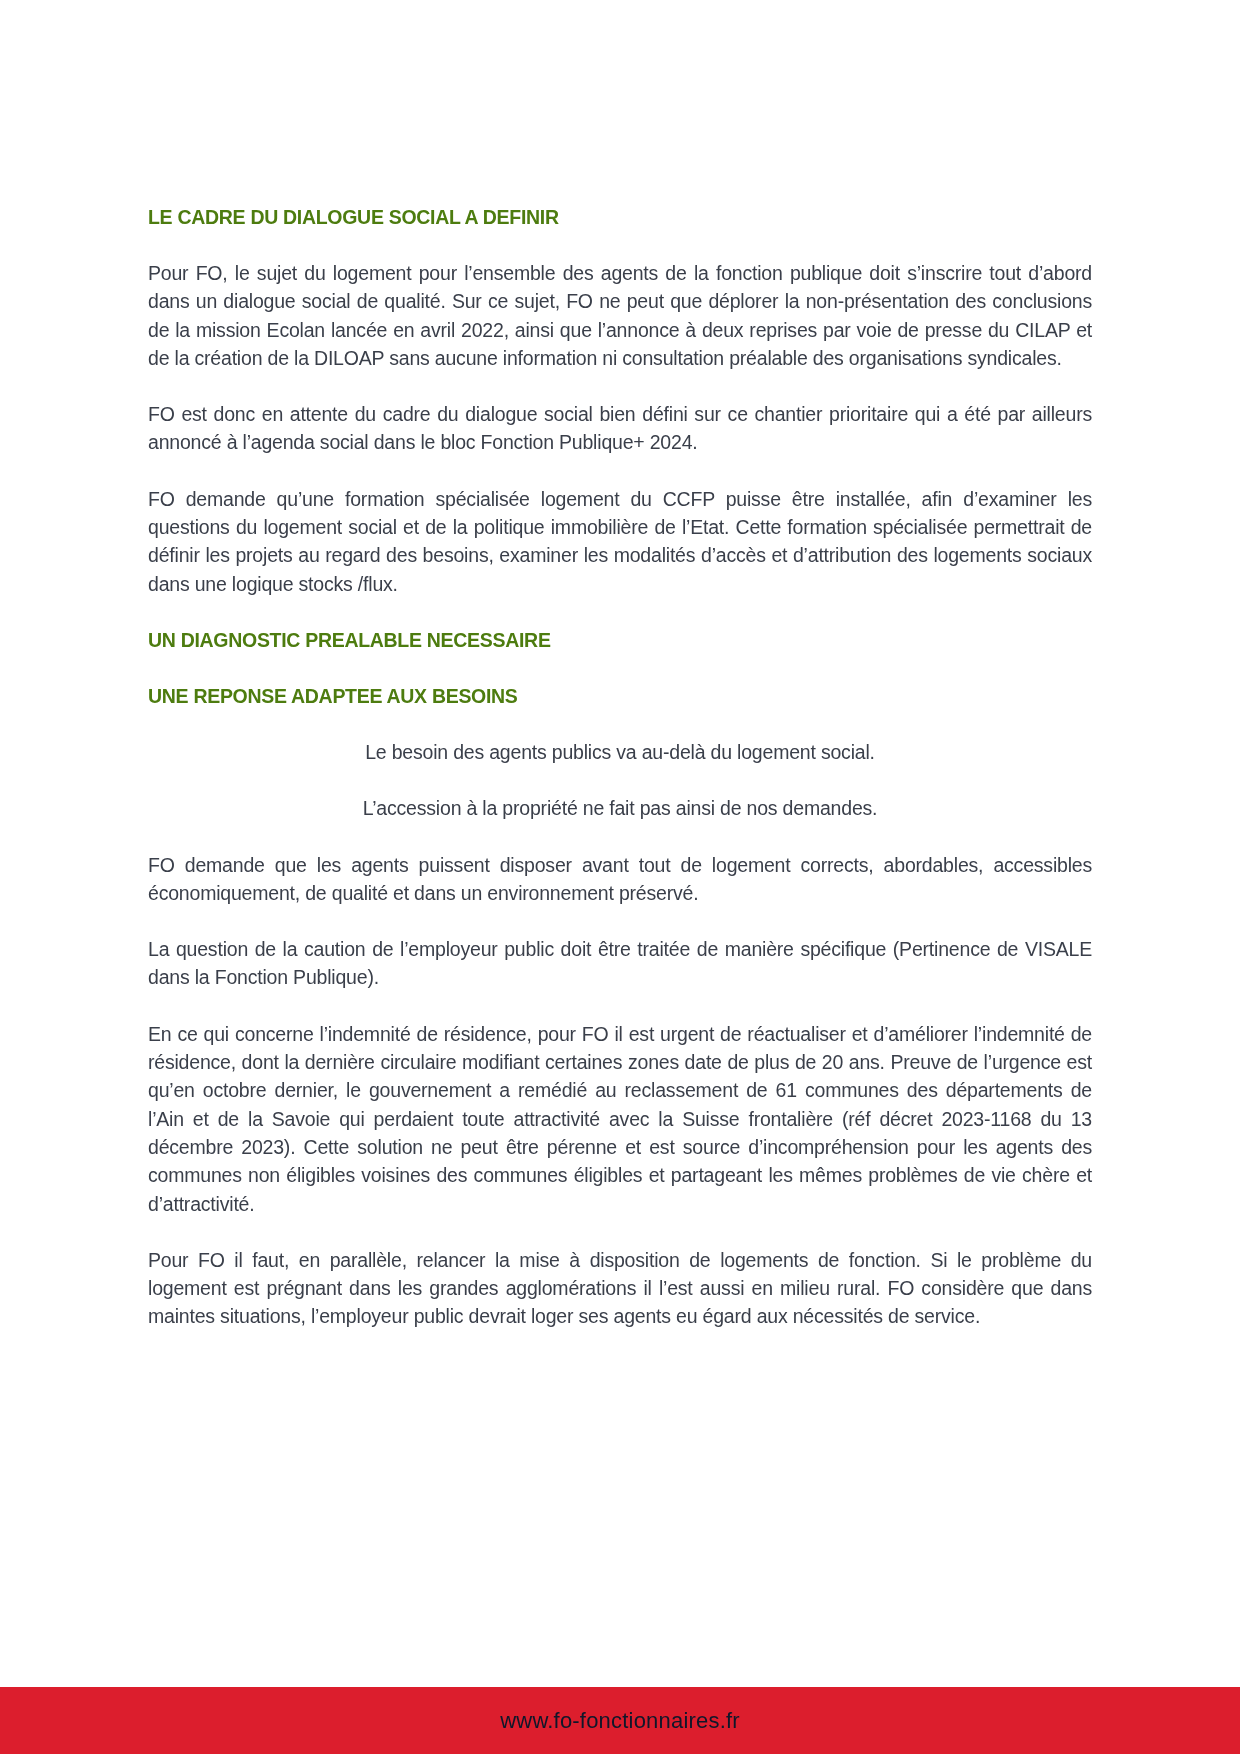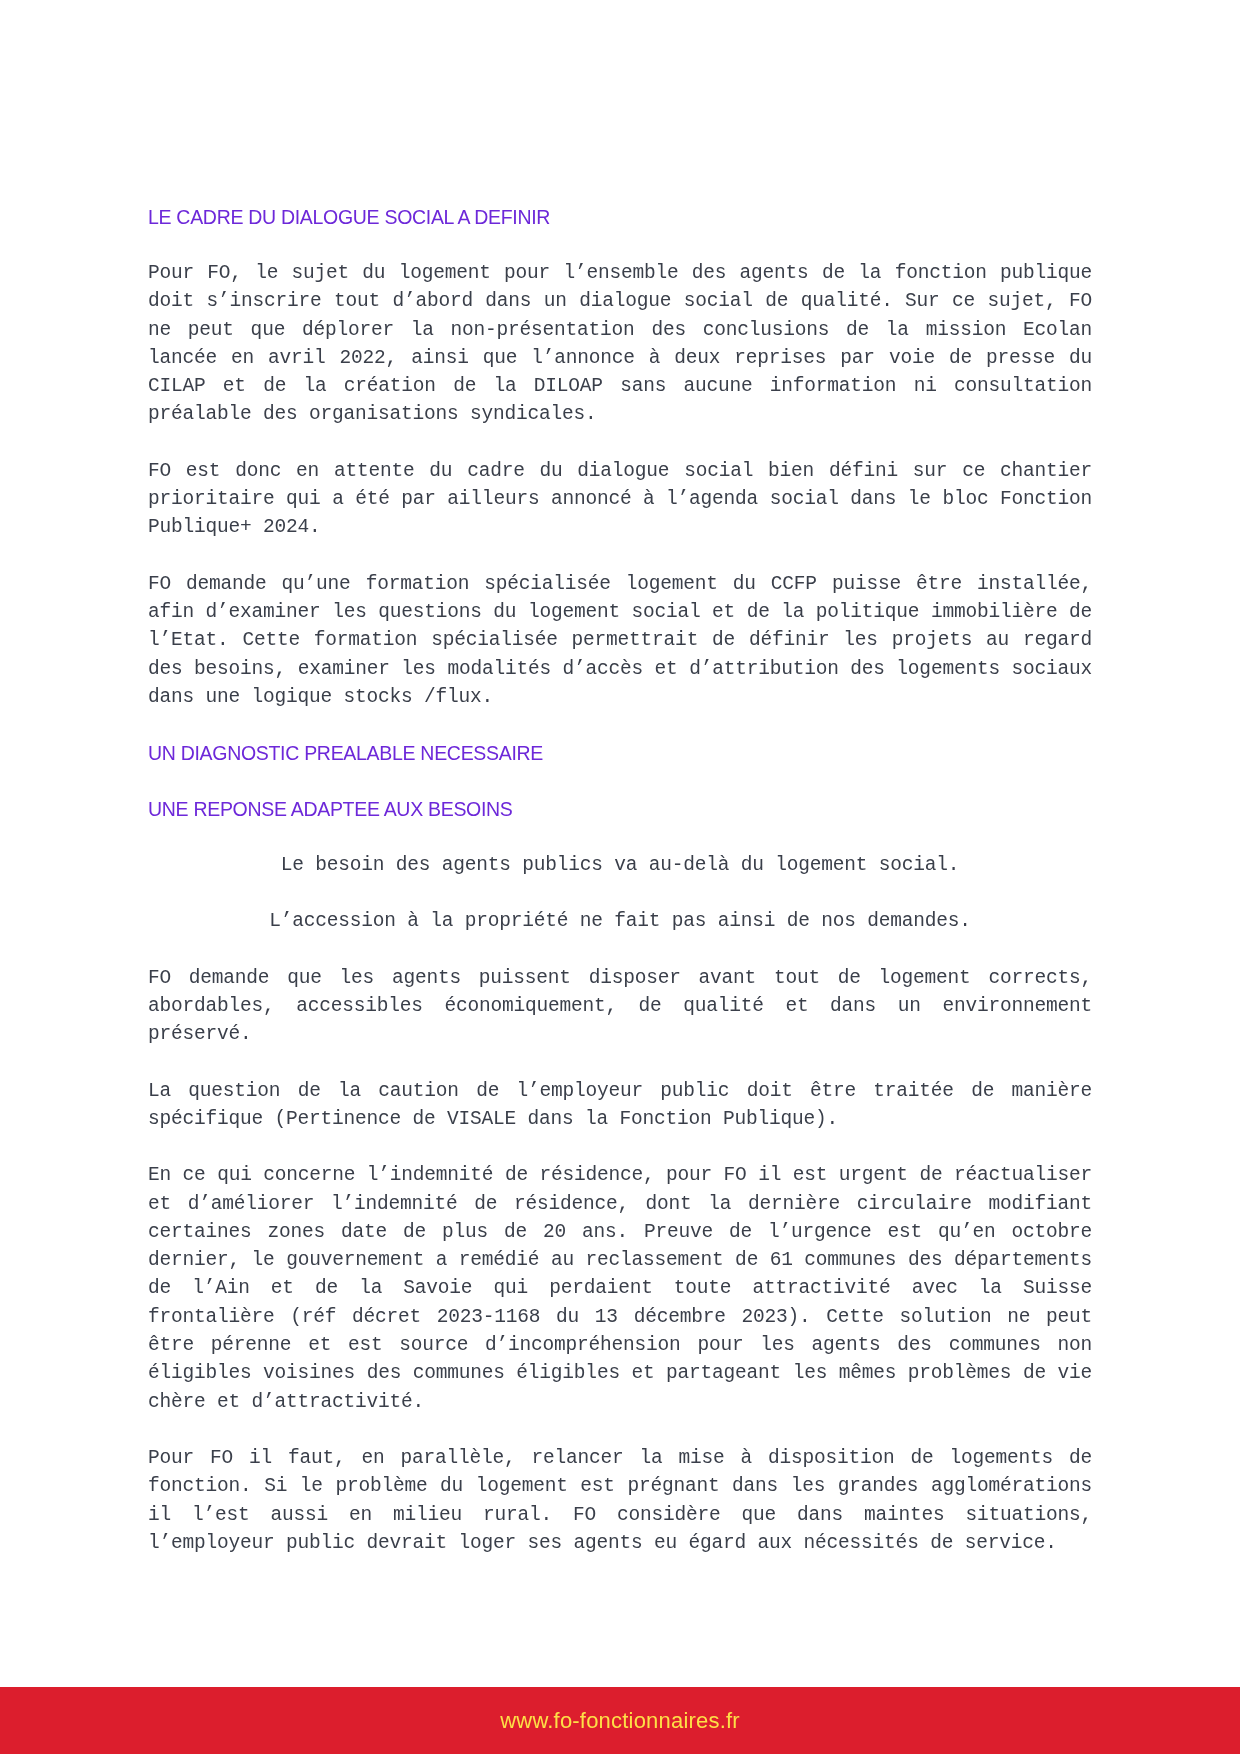--- a/index.html
+++ b/index.html
@@ -14,50 +14,49 @@
       overflow: hidden;
       font-family: "Liberation Sans", "DejaVu Sans", sans-serif;
     }
     .content {
       position: absolute;
       left: 148px;
       top: 203px;
       width: 944px;
     }
     .heading {
-      color: #6d28d9;
-      font-weight: normal;
+      color: #4d7c0f;
+      font-weight: bold;
       font-size: 19.5px;
       line-height: 28px;
       margin: 0 0 28px 0;
       letter-spacing: -0.3px;
     }
     .para {
       color: #3a3f4a;
       font-size: 19.5px;
       line-height: 28.3px;
       margin: 16px 0 28px 0;
       text-align: justify;
       letter-spacing: -0.2px;
-      font-family: Liberation Mono, monospace;
     }
     .para.left { text-align: center; }
     .footer {
       position: absolute;
       left: 0;
       top: 1687px;
       width: 1240px;
       height: 67px;
       background: #dc1e2d;
       display: flex;
       align-items: center;
       justify-content: center;
     }
     .footer-link {
-      color: #fde047;
+      color: #0f172a;
       font-size: 22px;
       text-decoration: none;
       font-family: "Liberation Sans", "DejaVu Sans", sans-serif;
       letter-spacing: 0.2px;
     }
   </style>
 </head>
 <body>
 
 <div class="content">

